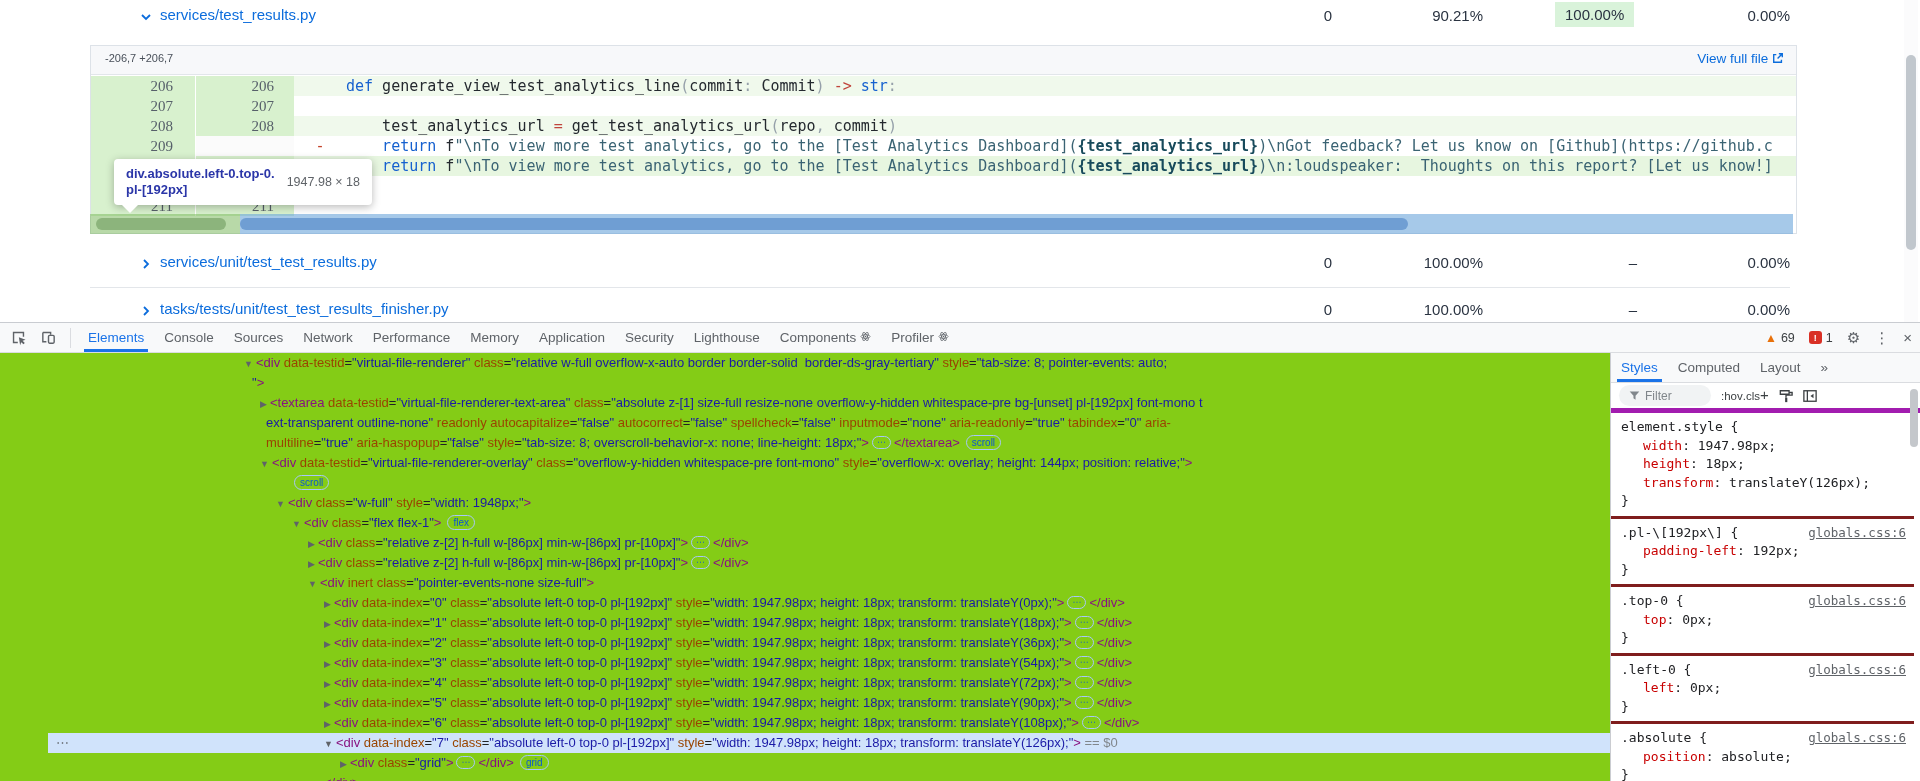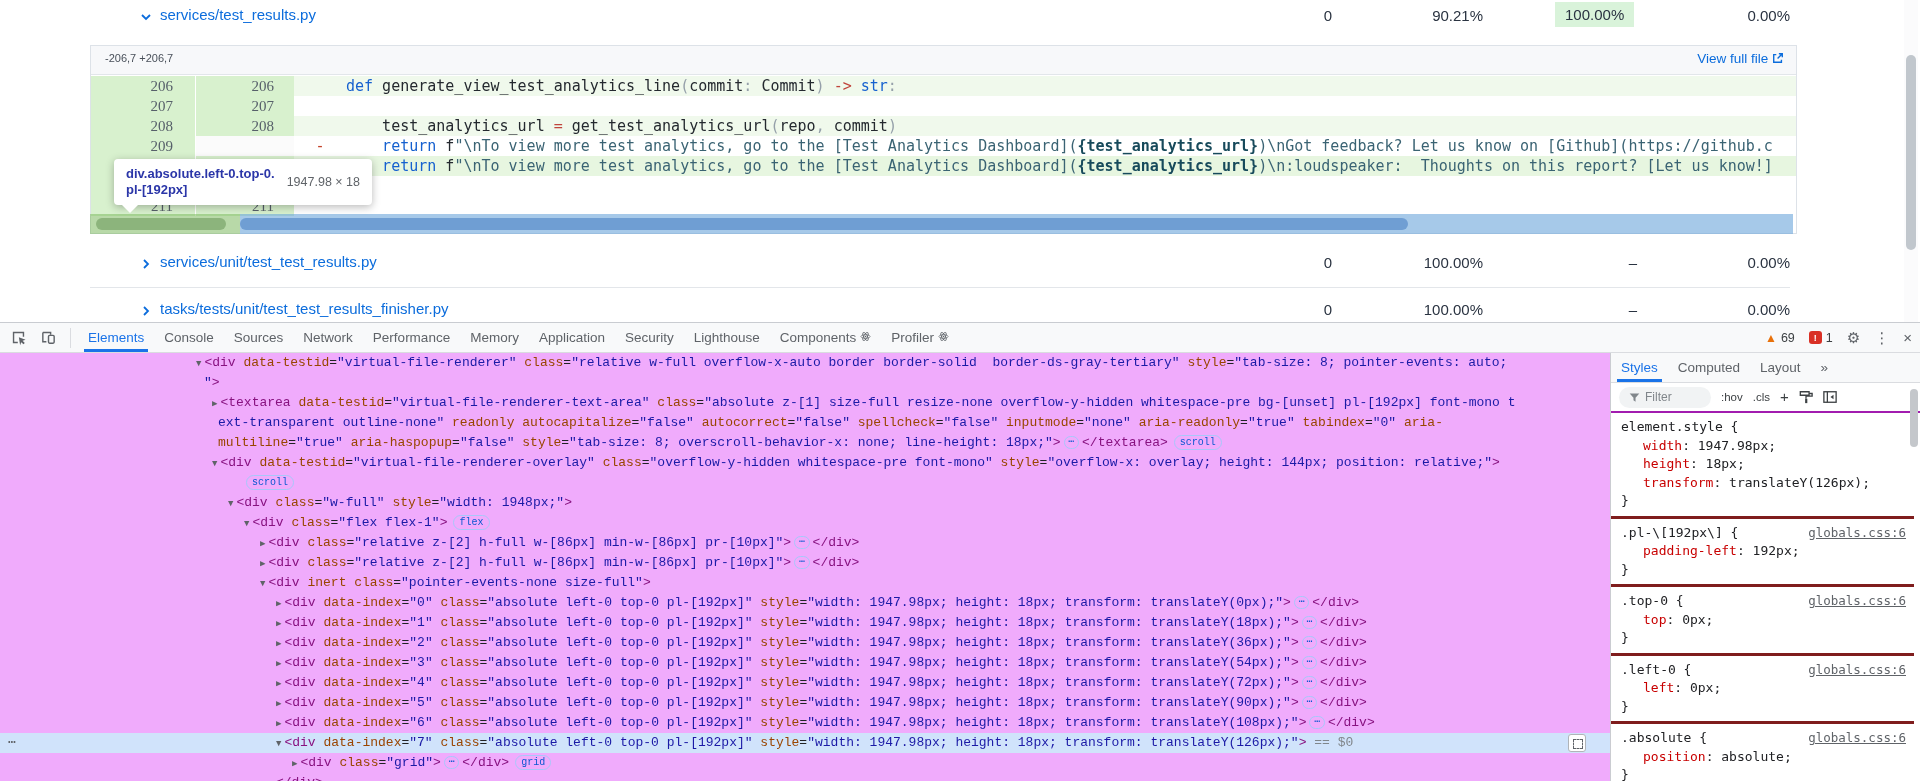--- a/index.html
+++ b/index.html
@@ -43,54 +43,54 @@
   .etip{position:absolute;left:114px;top:159px;width:258px;height:46px;background:#fff;border-radius:4px;
     box-shadow:0 2px 8px rgba(0,0,0,.28);z-index:9;display:flex;align-items:center;padding:0 12px;box-sizing:border-box;}
   .etip .sel{width:156px;font-size:13px;font-weight:bold;color:#2b36a8;word-break:break-all;line-height:16px;}
   .etip .dim{margin-left:10px;font-size:12.5px;color:#5f6368;white-space:nowrap;}
   .etip .arr{position:absolute;left:8px;bottom:-8px;width:0;height:0;border-left:8px solid transparent;
     border-right:8px solid transparent;border-top:8px solid #fff;}
   
   .pscroll{position:absolute;right:2px;top:0;width:14px;height:322px;background:#fbfbfc;}
   .pscroll .pt{position:absolute;left:2px;top:55px;width:10px;height:195px;border-radius:5px;background:#c1c7cd;}
   
-  .dt{position:absolute;left:0;top:322px;width:1920px;height:459px;background:#f0abfc;border-top:1px solid #c9ccd1;box-sizing:border-box;}
+  .dt{position:absolute;left:0;top:322px;width:1920px;height:459px;background:#84cc16;border-top:1px solid #c9ccd1;box-sizing:border-box;}
   .dtbar{position:absolute;left:0;top:0;width:1920px;height:30px;background:#f8f9fa;border-bottom:1px solid #dadce0;box-sizing:border-box;}
   .dtbar .ico{position:absolute;top:6px;width:20px;height:18px;cursor:pointer;}
   .vsep{position:absolute;left:70px;top:5px;width:1px;height:20px;background:#dadce0;}
   .tabs{position:absolute;left:78px;top:0;height:29px;display:flex;}
   .tab{padding:0 10px;font-size:13.5px;color:#5f6368;line-height:29px;cursor:pointer;position:relative;display:flex;align-items:center;gap:4px;}
   .tab.act{color:var(--dtblue);}
   .tab.act:after{content:"";position:absolute;left:6px;right:6px;bottom:0;height:3px;background:var(--dtblue);}
   .rclu{position:absolute;right:8px;top:0;height:29px;display:flex;align-items:center;gap:14px;}
   .warn{display:flex;align-items:center;gap:4px;font-size:12.5px;color:#3c4043;cursor:pointer;}
   .wtri{color:#e8710a;font-size:12px;}
   .ebox{display:inline-flex;width:13px;height:13px;border-radius:3px;background:#d93025;color:#fff;
     font-size:9px;align-items:center;justify-content:center;font-weight:bold;}
   .gear,.kebab,.xclose{font-size:15px;color:#5f6368;cursor:pointer;}
   
   .tree{position:absolute;left:0;top:30px;width:1610px;height:429px;overflow:hidden;
-    font-family:Liberation Mono, monospace;font-size:13px;}
+    font-family:Liberation Sans, sans-serif;font-size:13px;padding-left:48px;}
   .tl{position:relative;height:20px;line-height:20px;white-space:pre;overflow:hidden;}
   .tl.sel{background:var(--selrow);}
   .tk-a{color:#5f6368;font-size:9px;margin-right:3px;}
   .tk-t{color:#881280;} .tk-n{color:#994500;} .tk-v{color:#1a1aa6;} .tk-p{color:#202124;}
   .tk-s{color:#80868b;} 
   .tk-e{display:inline-block;border:1px solid #a8c7fa;color:#0b57d0;border-radius:8px;font-size:9px;
     line-height:11px;padding:0 4px;margin:0 3px;vertical-align:2px;cursor:pointer;}
   .tk-b{display:inline-block;border:1px solid #a8c7fa;color:#0b57d0;border-radius:9px;font-size:10px;
     line-height:13px;padding:0 5px;margin-left:6px;vertical-align:1px;cursor:pointer;}
   .ellL{position:absolute;left:8px;top:0;color:#5f6368;}
   .svicon{position:absolute;right:24px;top:1px;width:18px;height:18px;border:1px solid #b0b4b8;border-radius:3px;
     background:#fff;box-sizing:border-box;cursor:pointer;}
   .svicon i{position:absolute;left:4px;top:4px;width:8px;height:8px;border:1px dashed #5f6368;display:block;}
   
   .sp{position:absolute;left:1610px;top:30px;width:310px;height:429px;border-left:1px solid #caccd1;box-sizing:border-box;background:#fff;}
   .sptabs{position:absolute;left:0;top:0;right:0;height:30px;background:#f8f9fa;border-bottom:1px solid #dadce0;display:flex;box-sizing:border-box;}
-  .filterrow{position:absolute;left:0;top:30px;right:0;height:30px;border-bottom:2px solid #a21caf;display:flex;align-items:center;padding:0 8px;gap:10px;box-sizing:border-box;}
+  .filterrow{position:absolute;left:0;top:30px;right:0;height:30px;border-bottom:5px solid #a21caf;display:flex;align-items:center;padding:0 8px;gap:10px;box-sizing:border-box;}
   .fpill{display:flex;align-items:center;gap:5px;background:#f1f3f4;border-radius:11px;height:21px;padding:0 10px;
     font-size:12px;color:#80868b;width:72px;cursor:text;}
   .ftog{font-size:11.5px;color:#3c4043;cursor:pointer;}
   .fplus{font-size:15px;color:#3c4043;cursor:pointer;position:relative;top:-1px;}
   .rules{position:absolute;left:0;top:60px;right:6px;bottom:0;overflow:hidden;
     font-family:"DejaVu Sans Mono",monospace;font-size:13px;color:#202124;}
   .rule{border-bottom:3px solid #7f1d1d;padding:5px 0 5px 10px;position:relative;line-height:18.5px;}
   .rule .lnk{position:absolute;right:8px;top:5px;color:#5f6368;text-decoration:underline;cursor:pointer;font-size:12.5px;}
   .pn{color:#c80000;} .pv{color:#202124;}
   .prop{padding-left:22px;}
@@ -297,21 +297,21 @@
           <span class="tab">Layout</span>
           <span class="tab">»</span>
         </div>
       <div class="filterrow">
         <span class="fpill">
           <svg width="11" height="11" viewBox="0 0 16 16">
               <path fill="#80868b" d="M1 2h14L9.5 8.5V14l-3-2V8.5z"></path>
             </svg>
           <span>Filter</span>
         </span>
-        <span id="f-togs" style="display:flex;gap:10px;align-items:center">
+        <span id="f-togs" style="display:flex;align-items:center">
             <span class="ftog">:hov</span>
             <span class="ftog">.cls</span>
             <span class="fplus">+</span>
           </span>
         <svg width="14" height="14" viewBox="0 0 16 16">
             <path fill="none" stroke="#3c4043" stroke-width="1.5" d="M1.5 2h10v4h-10zM11.5 4H15v3H8v3"></path>
             <rect x="7" y="10" width="2.5" height="5" fill="#3c4043"></rect>
           </svg>
         <svg width="14" height="14" viewBox="0 0 16 16">
             <rect x="1" y="2" width="14" height="12" fill="none" stroke="#3c4043" stroke-width="1.5"></rect>

